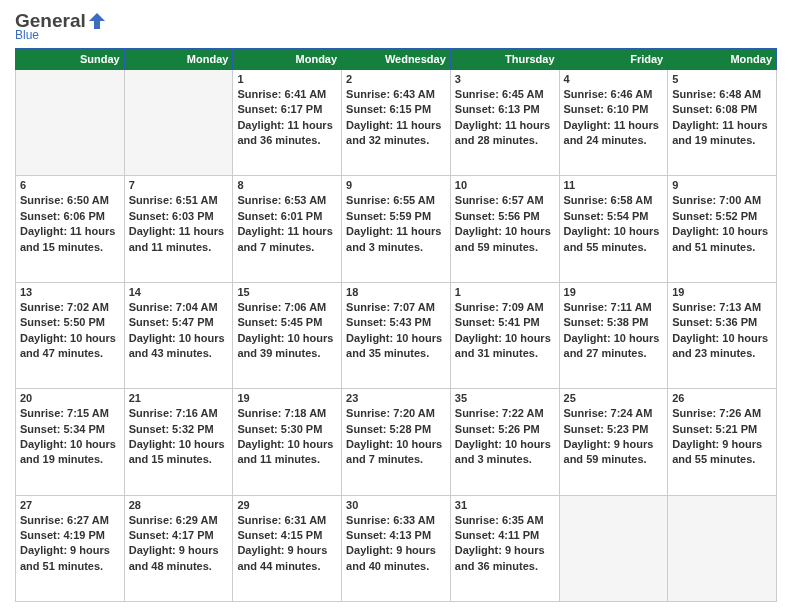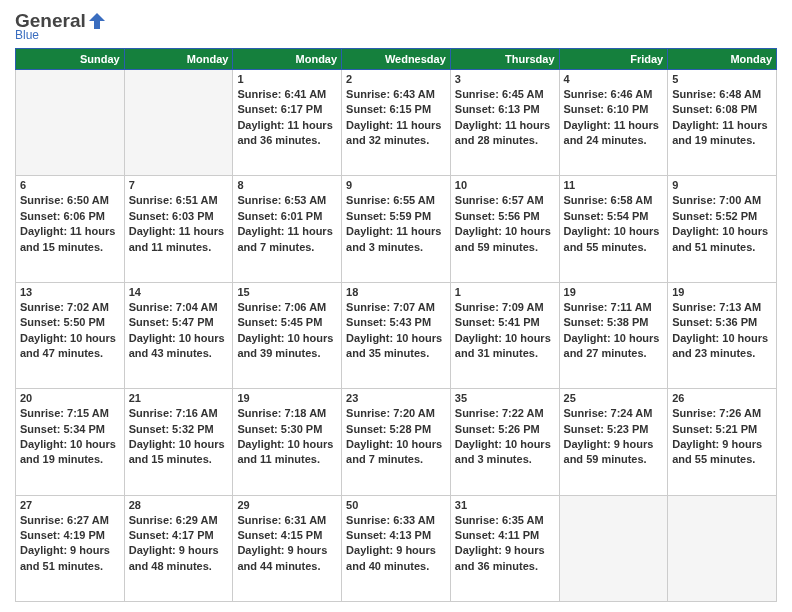--- a/index.html
+++ b/index.html
@@ -237,21 +237,21 @@
           </td>
           <td>
             <span class="day-num">28</span>
             <div class="day-info">Sunrise: 6:29 AM<br>Sunset: 4:17 PM<br>Daylight: 9 hours and 48 minutes.</div>
           </td>
           <td>
             <span class="day-num">29</span>
             <div class="day-info">Sunrise: 6:31 AM<br>Sunset: 4:15 PM<br>Daylight: 9 hours and 44 minutes.</div>
           </td>
           <td>
-            <span class="day-num">50</span>
+            <span class="day-num">30</span>
             <div class="day-info">Sunrise: 6:33 AM<br>Sunset: 4:13 PM<br>Daylight: 9 hours and 40 minutes.</div>
           </td>
           <td>
             <span class="day-num">31</span>
             <div class="day-info">Sunrise: 6:35 AM<br>Sunset: 4:11 PM<br>Daylight: 9 hours and 36 minutes.</div>
           </td>
           <td class="empty"></td>
           <td class="empty"></td>
         </tr>
       </tbody>

